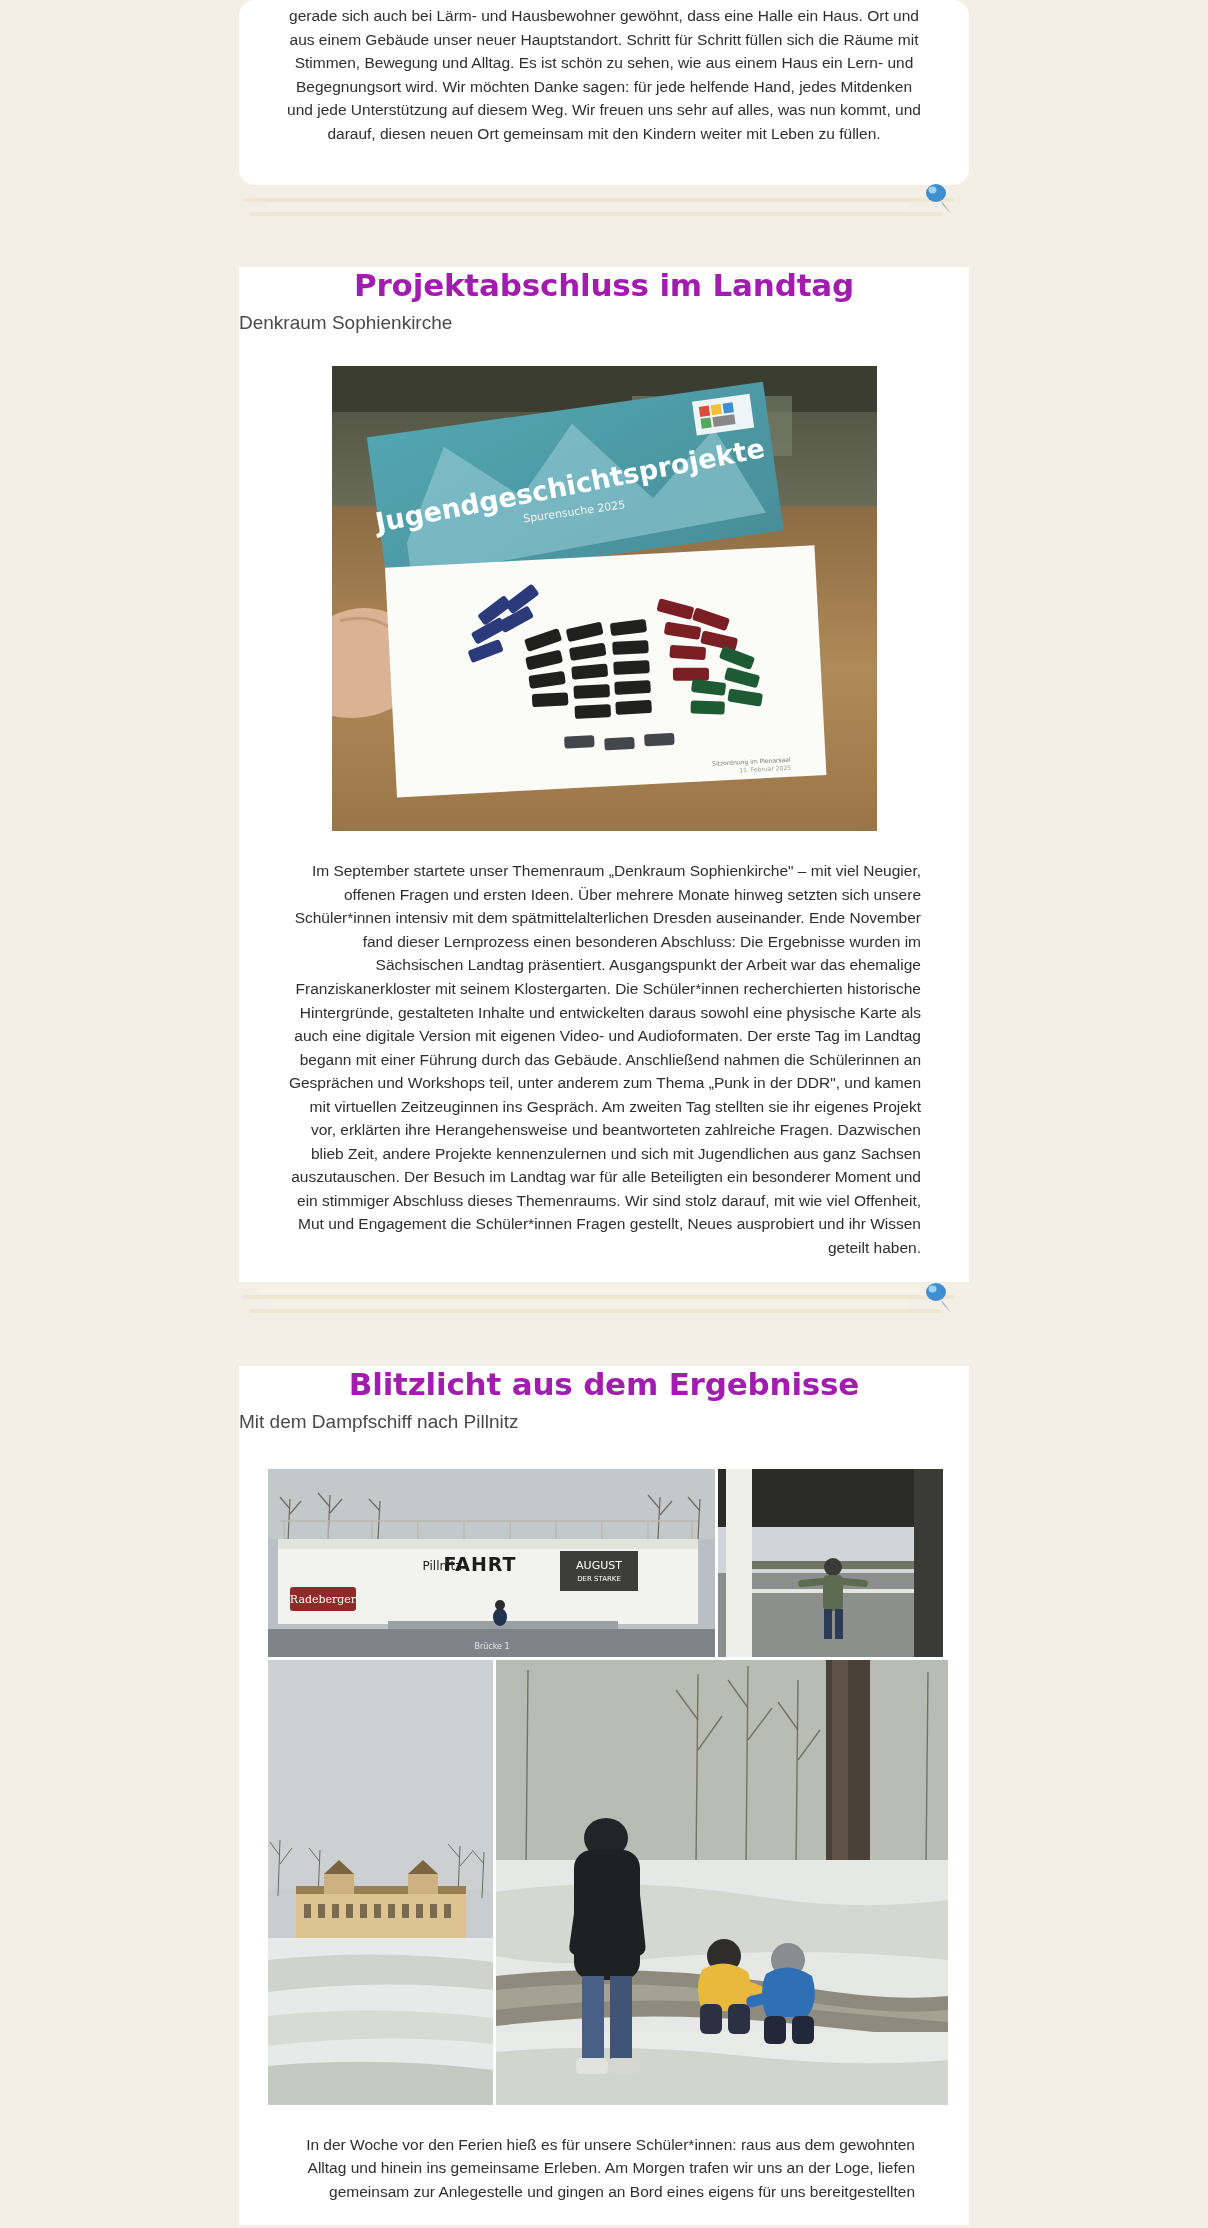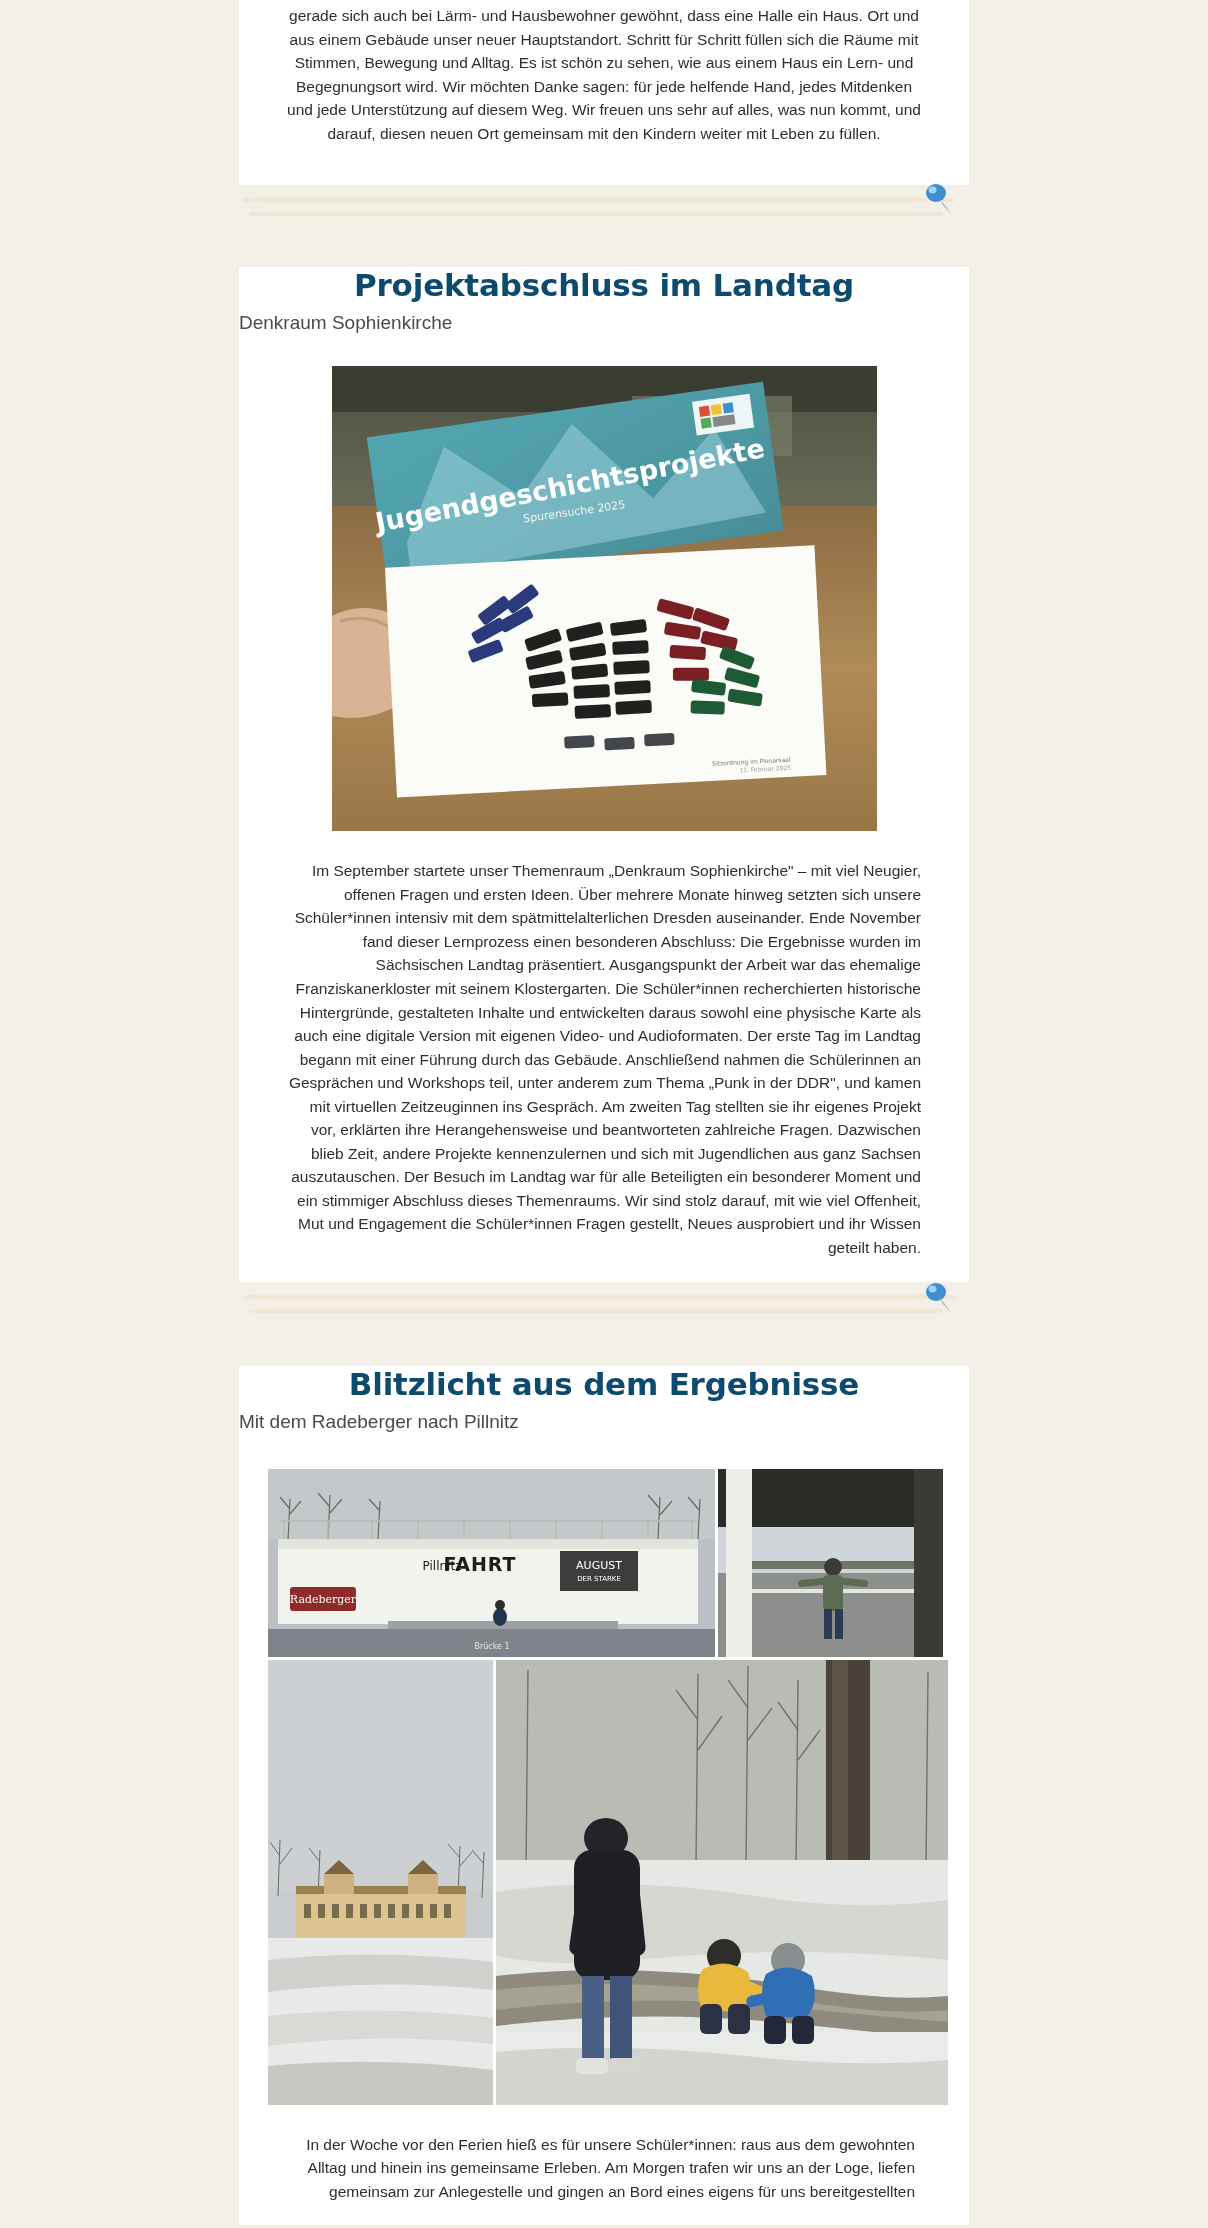--- a/index.html
+++ b/index.html
@@ -72,21 +72,21 @@
     text-align: center;
     padding: 0 48px;
     margin: 0;
   }
   .body-text.top-cut { padding-top: 0; }
 
   h1.headline {
     font-family: "DejaVu Sans", sans-serif;
     font-weight: bold;
     font-size: 31px;
-    color: #0c4a6e;
+    color: #a21caf;
     text-align: center;
     margin: 40px 0 0 0;
     letter-spacing: -0.2px;
   }
   .subhead {
     text-align: left;
     font-size: 19px;
     color: #4a4a4a;
     margin: 9px 0 0 0;
     font-weight: normal;
@@ -117,21 +117,21 @@
 
   .ph { position:absolute; inset:0; }
 
   .cap { margin-top: 28px; text-align: right; }
 </style>
 </head>
 <body>
 
 <div class="page">
 
-  <div class="card" style="padding-top:0;">
+  <div class="card" style="padding-top:0;border-radius:16px;">
     <div style="height:0;"></div>
     <p class="body-text top-cut" style="padding-top:4px;">gerade sich auch bei Lärm- und Hausbewohner gewöhnt, dass eine Halle ein Haus. Ort und aus einem Gebäude unser neuer Hauptstandort. Schritt für Schritt füllen sich die Räume mit Stimmen, Bewegung und Alltag. Es ist schön zu sehen, wie aus einem Haus ein Lern- und Begegnungsort wird. Wir möchten Danke sagen: für jede helfende Hand, jedes Mitdenken und jede Unterstützung auf diesem Weg. Wir freuen uns sehr auf alles, was nun kommt, und darauf, diesen neuen Ort gemeinsam mit den Kindern weiter mit Leben zu füllen.</p>
     <div style="height:18px;"></div>
   </div>
 
   <div class="tear">
     <div class="strip s1"></div>
     <div class="strip s2"></div>
     <div class="strip s3"></div>
     <div class="strip s4"></div>
@@ -261,21 +261,21 @@
         <ellipse cx="15" cy="12" rx="10" ry="9" fill="#3f8fd0"></ellipse>
         <ellipse cx="11.5" cy="9" rx="4" ry="3.4" fill="#9fd3f5"></ellipse>
         <path d="M19 18 L30 33 L22 24 Z" fill="#9aa4ad"></path>
         <path d="M18 17 L31 34 L25 25 Z" fill="#c9d2d8"></path>
       </svg>
     </span>
   </div>
 
   <div class="card">
     <h1 class="headline">Blitzlicht aus dem Ergebnisse</h1>
-    <p class="subhead">Mit dem Radeberger nach Pillnitz</p>
+    <p class="subhead">Mit dem Dampfschiff nach Pillnitz</p>
 
     <div class="photo-grid">
 
       <div class="cell c1">
         <svg class="ph" viewBox="0 0 447 188" preserveAspectRatio="none">
           <rect width="447" height="188" fill="#b9bfc4"></rect>
           <rect width="447" height="70" fill="#c3c8cb"></rect>
 
           <g stroke="#6d6a5f" stroke-width="1.2" fill="none">
             <path d="M20 72 L22 30 M22 40 L12 28 M22 45 L33 32"></path>

